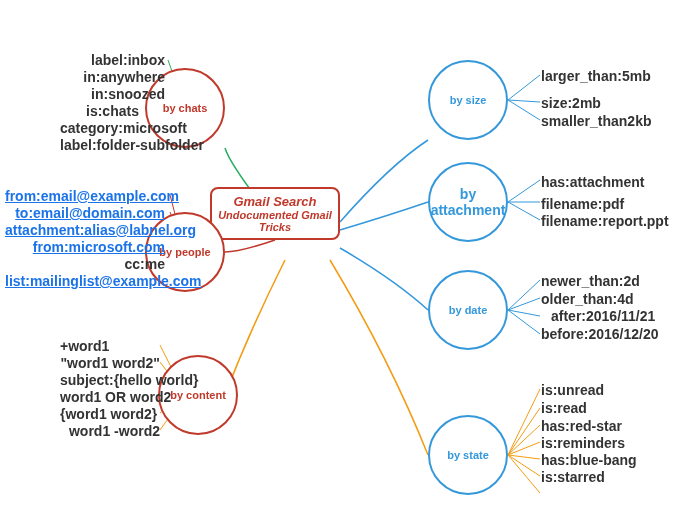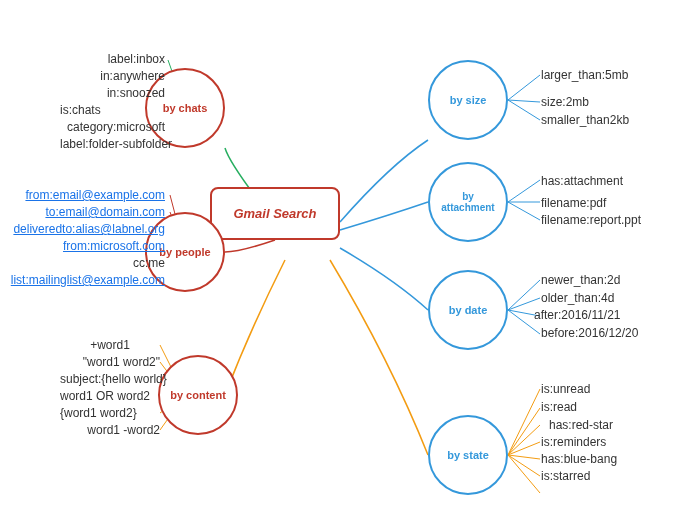--- a/index.html
+++ b/index.html
@@ -45,23 +45,24 @@
       font-weight: bold;
       text-align: center;
       display: flex;
       align-items: center;
       justify-content: center;
       position: absolute;
       cursor: pointer;
     }
     .leaf-text {
       position: absolute;
-      font-size: 12px;
+      font-size: 14px;
       color: #333;
       white-space: nowrap;
+      font-weight: bold;
     }
     .leaf-text.link-style {
       color: #1a73e8;
       text-decoration: underline;
     }
   </style>
 </head>
 <body>
 
 <svg class="connections" xmlns="http://www.w3.org/2000/svg">
@@ -119,85 +120,86 @@
   <line x1="508" y1="455" x2="540" y2="425" stroke="#f39c12" stroke-width="1"></line>
   <line x1="508" y1="455" x2="540" y2="442" stroke="#f39c12" stroke-width="1"></line>
   <line x1="508" y1="455" x2="540" y2="459" stroke="#f39c12" stroke-width="1"></line>
   <line x1="508" y1="455" x2="540" y2="476" stroke="#f39c12" stroke-width="1"></line>
   <line x1="508" y1="455" x2="540" y2="493" stroke="#f39c12" stroke-width="1"></line>
 </svg>
 
 <div class="node-center" style="left: 210px; top: 187px;">
   <div>
     <div style="font-style:italic; color:#c0392b; font-size:13px; font-weight:bold;">Gmail Search</div>
+    <div style="font-style:italic; color:#c0392b; font-size:11px; font-weight:bold;">Undocumented Gmail Tricks</div>
   </div>
 </div>
 
 <div class="node-branch" style="left: 145px; top: 68px; border-color:#c0392b;">
   <span>by chats</span>
 </div>
 
 <div class="node-branch" style="left: 428px; top: 60px; border-color:#3498db; color:#3498db;">
   <span>by size</span>
 </div>
 
 <div class="node-branch" style="left: 145px; top: 212px; border-color:#c0392b;">
   <span>by people</span>
 </div>
 
-<div class="node-branch" style="left: 428px; top: 162px; border-color:#3498db; color:#3498db; font-size:10px;">
+<div class="node-branch" style="left: 428px; top: 162px; border-color:#3498db; color:#3498db; font-size:14px;">
   <span style="white-space:pre-line; text-align:center;">by
 attachment</span>
 </div>
 
 <div class="node-branch" style="left: 158px; top: 355px; border-color:#c0392b;">
   <span>by content</span>
 </div>
 
 <div class="node-branch" style="left: 428px; top: 270px; border-color:#3498db; color:#3498db;">
   <span>by date</span>
 </div>
 
 <div class="node-branch" style="left: 428px; top: 415px; border-color:#3498db; color:#3498db;">
   <span>by state</span>
 </div>
 
 <div class="leaf-text" style="left:60px; top:52px; text-align:right; width:105px;">label:inbox</div>
 <div class="leaf-text" style="left:60px; top:69px; text-align:right; width:105px;">in:anywhere</div>
 <div class="leaf-text" style="left:60px; top:86px; text-align:right; width:105px;">in:snoozed</div>
-<div class="leaf-text" style="left:60px; top:103px; text-align:left; width:105px;">is:chats</div>
+<div class="leaf-text" style="left:60px; top:103px; text-align:center; width:105px;">is:chats</div>
 <div class="leaf-text" style="left:60px; top:120px; text-align:right; width:105px;">category:microsoft</div>
 <div class="leaf-text" style="left:60px; top:137px; text-align:right; width:105px;">label:folder-subfolder</div>
 
 <div class="leaf-text" style="left:541px; top:68px;">larger_than:5mb</div>
 <div class="leaf-text" style="left:541px; top:95px;">size:2mb</div>
 <div class="leaf-text" style="left:541px; top:113px;">smaller_than2kb</div>
 
 <div class="leaf-text link-style" style="left:5px; top:188px; text-align:right; width:160px;">from:email@example.com</div>
 <div class="leaf-text link-style" style="left:5px; top:205px; text-align:right; width:160px;">to:email@domain.com</div>
-<div class="leaf-text link-style" style="left:5px; top:222px; text-align:right; width:160px;">deliveredto:alias@labnel.org</div>
+<div class="leaf-text link-style" style="left:5px; top:222px; text-align:right; width:160px;">attachment:alias@labnel.org</div>
 <div class="leaf-text link-style" style="left:5px; top:239px; text-align:right; width:160px;">from:microsoft.com</div>
 <div class="leaf-text" style="left:5px; top:256px; text-align:right; width:160px;">cc:me</div>
 <div class="leaf-text link-style" style="left:5px; top:273px; text-align:right; width:160px;">list:mailinglist@example.com</div>
 
 <div class="leaf-text" style="left:541px; top:174px;">has:attachment</div>
 <div class="leaf-text" style="left:541px; top:196px;">filename:pdf</div>
 <div class="leaf-text" style="left:541px; top:213px;">filename:report.ppt</div>
 
 <div class="leaf-text" style="left:541px; top:273px;">newer_than:2d</div>
 <div class="leaf-text" style="left:541px; top:291px;">older_than:4d</div>
-<div class="leaf-text" style="left:534px; top:308px;">after:2016/11/21</div>
+<div class="leaf-text" style="left:551px; top:308px;">after:2016/11/21</div>
 <div class="leaf-text" style="left:541px; top:326px;">before:2016/12/20</div>
 
-<div class="leaf-text" style="left:60px; top:338px; text-align:center; width:100px;">+word1</div>
+<div class="leaf-text" style="left:60px; top:338px; text-align:left; width:100px;">+word1</div>
 <div class="leaf-text" style="left:60px; top:355px; text-align:right; width:100px;">"word1 word2"</div>
 <div class="leaf-text" style="left:60px; top:372px; text-align:right; width:100px;">subject:{hello world}</div>
 <div class="leaf-text" style="left:60px; top:389px; text-align:left; width:100px;">word1 OR word2</div>
 <div class="leaf-text" style="left:60px; top:406px; width:100px;">{word1 word2}</div>
 <div class="leaf-text" style="left:60px; top:423px; text-align:right; width:100px;">word1 -word2</div>
 
 <div class="leaf-text" style="left:541px; top:382px;">is:unread</div>
 <div class="leaf-text" style="left:541px; top:400px;">is:read</div>
-<div class="leaf-text" style="left:541px; top:418px;margin-left:8px;">has:red-star</div>
+<div class="leaf-text" style="left:541px; top:418px;">has:red-star</div>
 <div class="leaf-text" style="left:541px; top:435px;">is:reminders</div>
 <div class="leaf-text" style="left:541px; top:452px;">has:blue-bang</div>
 <div class="leaf-text" style="left:541px; top:469px;">is:starred</div>
 <div class="leaf-text" style="left:541px; top:486px;margin-top:32px;">is:important</div>
 
 </body></html>

